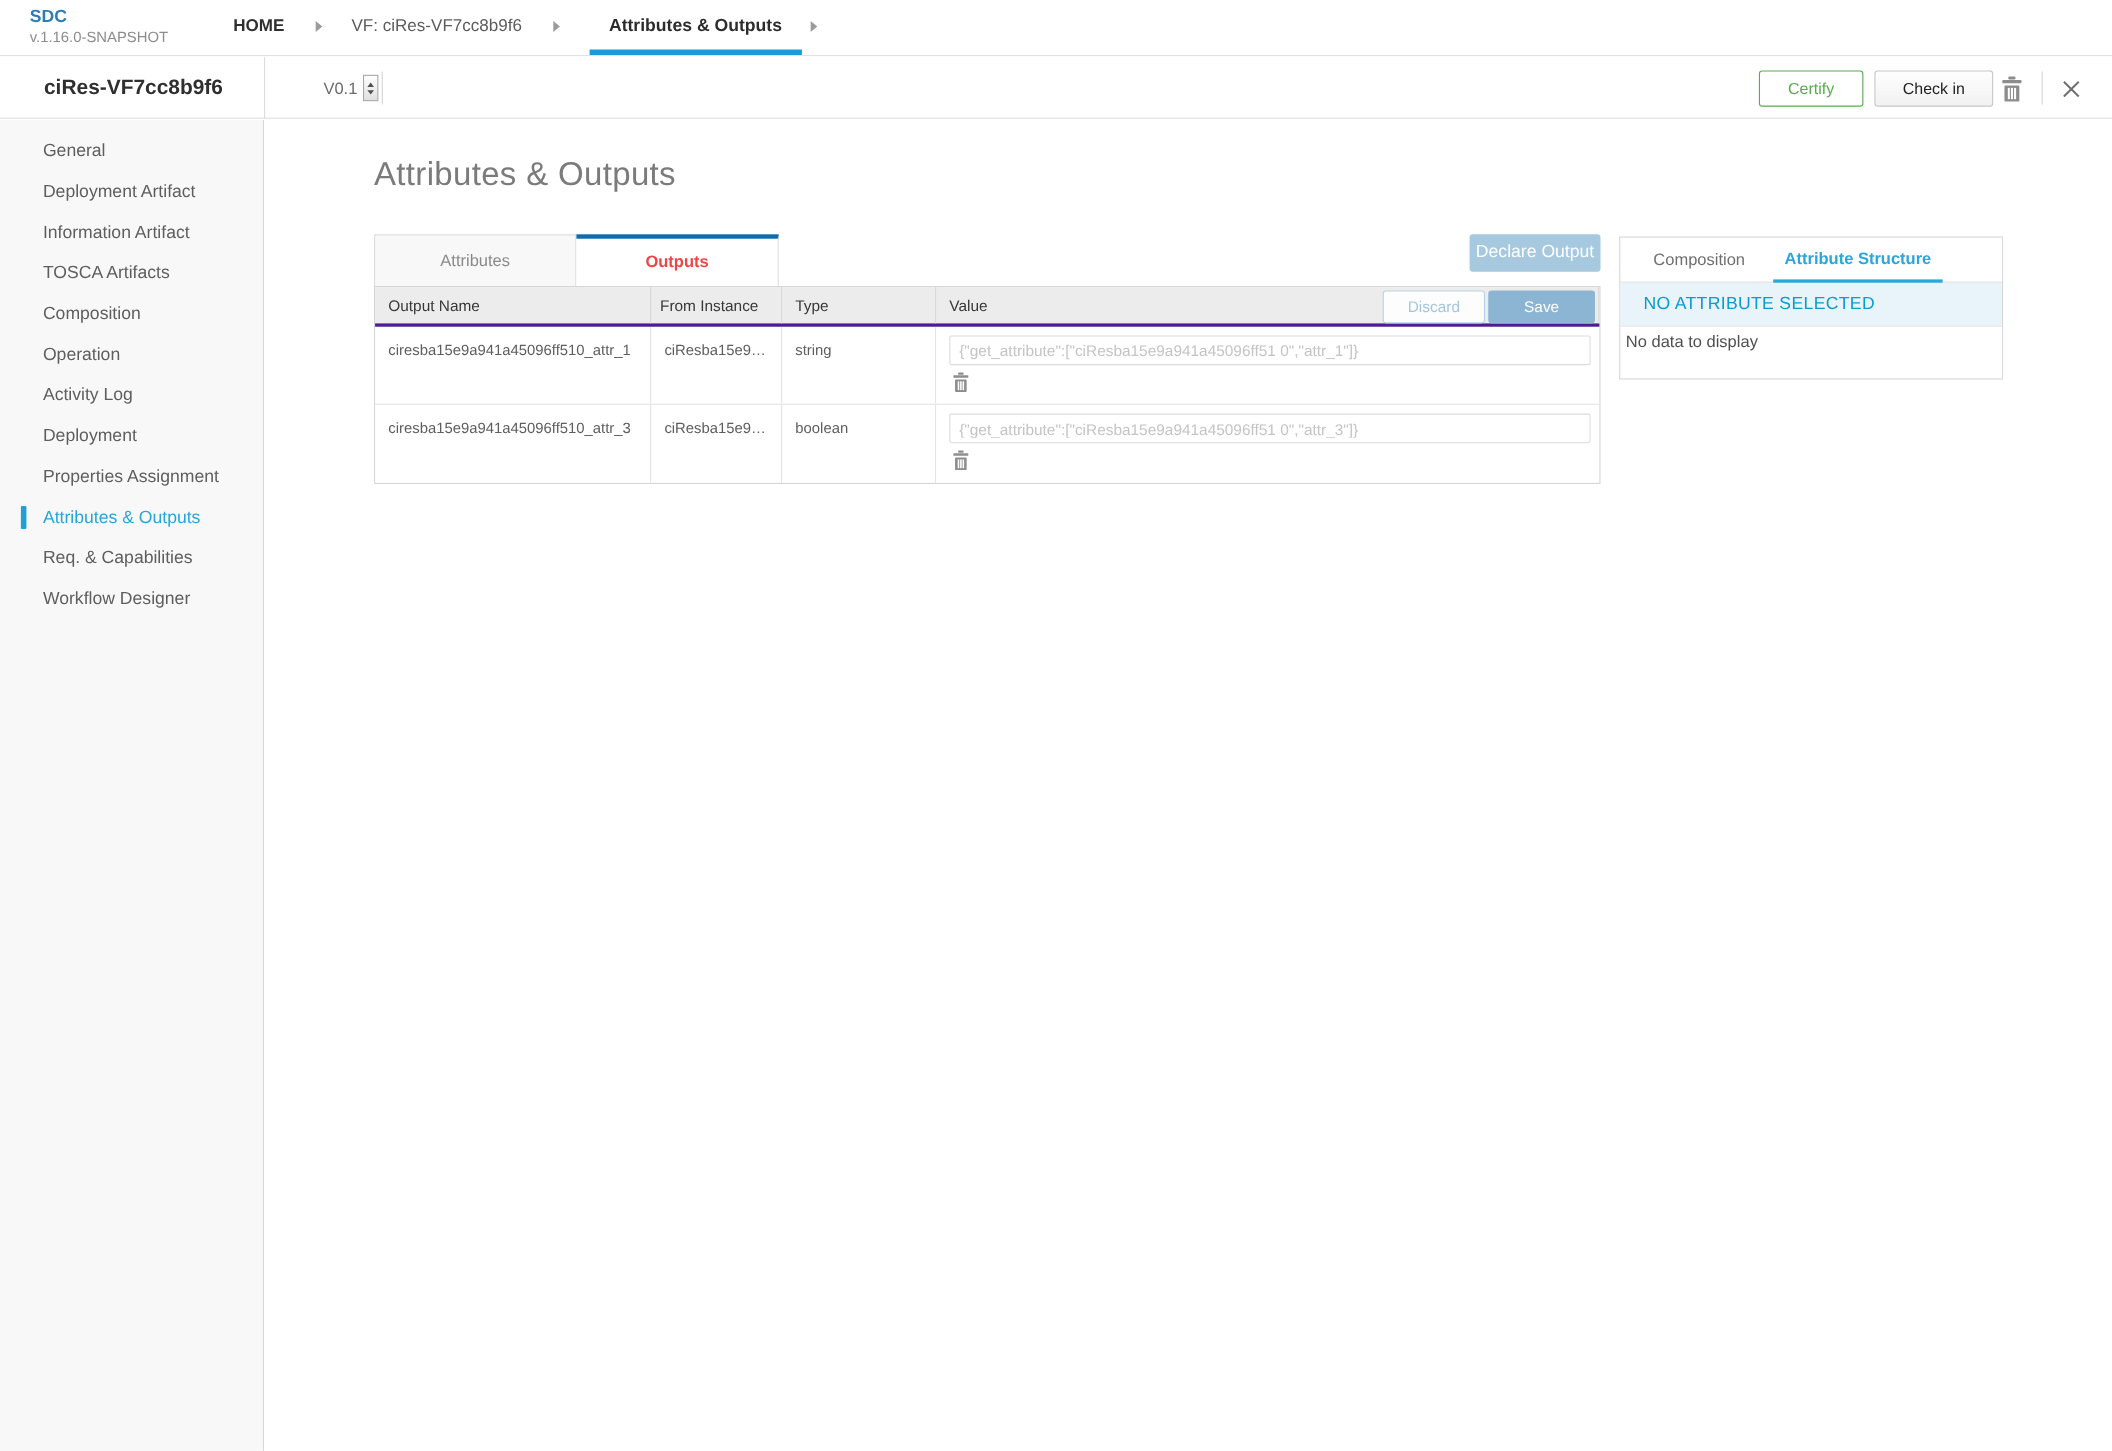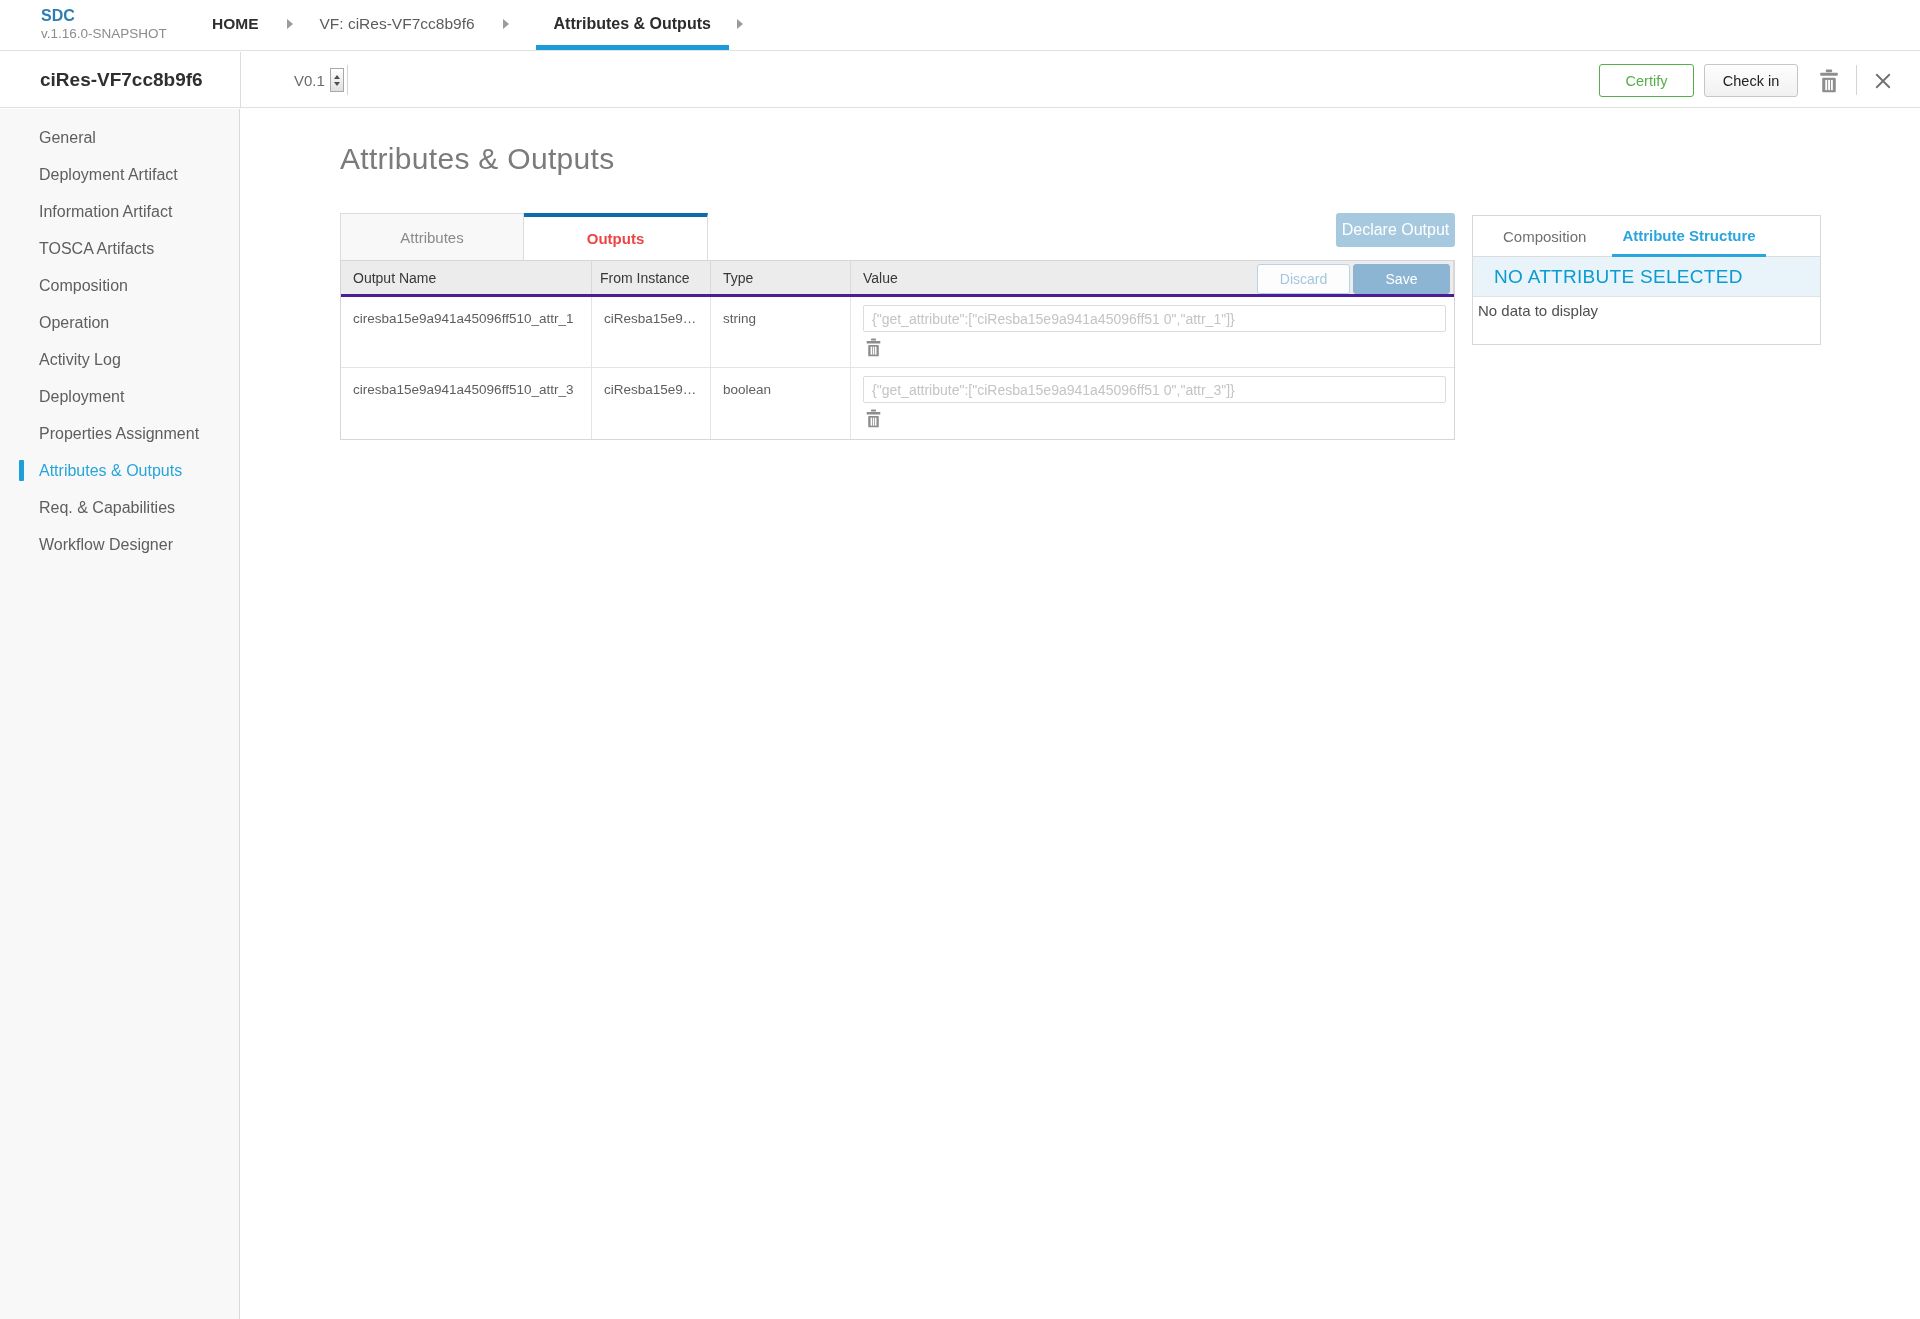--- a/index.html
+++ b/index.html
@@ -2,21 +2,21 @@
 <html><head>
 <meta charset="utf-8">
 <style>
   * { margin:0; padding:0; box-sizing:border-box; }
   html,body { width:1920px; height:1319px; overflow:hidden; background:#fff;
     font-family:"Liberation Sans","DejaVu Sans",sans-serif; }
 
   
   .topbar { position:absolute; left:0; top:0; width:1920px; height:51px; background:#fff;
     border-bottom:1px solid #e1e1e1; }
-  .logo { position:absolute; left:41px; top:6px; line-height:1.25; }
+  .logo { position:absolute; left:27px; top:6px; line-height:1.25; }
   .logo .brand { color:#2e7cb4; font-size:16px; font-weight:bold; }
   .logo .ver { color:#8c8c8c; font-size:13.5px; }
   .crumbs { position:absolute; left:212px; top:0; height:48px; display:flex; align-items:center; }
   .crumb { font-size:15.5px; color:#5c5c5c; cursor:pointer; }
   .crumb.home { color:#2f2f2f; font-weight:bold; }
   .crumb-arrow { width:0; height:0; border-left:6px solid #9b9b9b;
     border-top:5px solid transparent; border-bottom:5px solid transparent; margin:0 0 0 28px; }
   .crumb-active { height:51px; display:flex; align-items:center; padding:5px 18px 0 18px;
     border-bottom:5px solid #1b9cd8; margin-left:27px; font-size:16px; font-weight:bold; color:#2c2c2c; cursor:pointer; }
   .crumb-vf { margin-left:27px; }
@@ -36,21 +36,21 @@
   .spin-up { width:0; height:0; border-bottom:4px solid #4f4f4f;
     border-left:3.5px solid transparent; border-right:3.5px solid transparent; }
   .spin-down { width:0; height:0; border-top:4px solid #4f4f4f;
     border-left:3.5px solid transparent; border-right:3.5px solid transparent; }
   .hdr-div { position:absolute; top:13px; width:1px; height:30px; background:#d5d5d5; }
   .state-box { position:absolute; left:357px; top:0; height:56px; display:flex; align-items:center; }
   .state-label { font-size:13px; font-weight:bold; color:#3f3f3f; margin-left:10px; letter-spacing:.2px; }
   .btn { border-radius:3px; font-size:14.5px; cursor:pointer; background:#fff; }
   .btn-certify { position:absolute; left:1599px; top:12px; width:95px; height:33px;
     border:1px solid #56ae4b; color:#56ae4b; }
-  .btn-checkin { position:absolute; left:1704px; top:12px; width:94px; height:33px;
+  .btn-checkin { position:absolute; left:1704px; top:12px; width:108px; height:33px;
     border:1px solid #c6c6c6; color:#222; background:linear-gradient(#fefefe,#f1f1f1); }
   .hdr-trash { position:absolute; left:1817px; top:17px; width:24px; height:24px; cursor:pointer;
     background:none; border:none; }
   .hdr-close { position:absolute; left:1872px; top:19px; width:22px; height:22px; cursor:pointer;
     background:none; border:none; }
 
   
   .sidebar { position:absolute; left:0; top:109px; width:240px; height:1210px;
     background:#f8f8f8; border-right:1px solid #d9d9d9; }
   .side-menu { list-style:none; padding-top:10px; }
@@ -99,21 +99,21 @@
     padding:0 8px; font-size:14px; color:#c4c4c4; font-family:"Liberation Sans","DejaVu Sans",sans-serif; }
   .row-trash { margin:6px 0 0 12px; width:20px; height:20px; background:none; border:none; cursor:pointer; }
 
   
   .panel { position:absolute; left:1231px; top:106px; width:349px; border:1px solid #d8d8d8; background:#fff; }
   .panel-tabs { height:41px; display:flex; align-items:stretch; padding-left:20px;
     border-bottom:1px solid #dcdcdc; }
   .ptab { display:flex; align-items:center; padding:0 10px; font-size:15px; color:#6f6f6f; cursor:pointer; }
   .ptab.active { color:#2aa6dc; font-weight:bold; border-bottom:3px solid #2aa6dc; margin-bottom:-1px; }
   .ptab-gap { width:16px; }
-  .panel-banner { height:39px; background:#e8f4fa; color:#0a9bd2; font-size:19px;
+  .panel-banner { height:39px; background:#e8f4fa; color:#0a9bd2; font-size:16px;
     display:flex; align-items:center; padding-left:21px; letter-spacing:.3px; }
   .panel-empty { height:48px; border-top:1px solid #e2e2e2; color:#4f4f4f; font-size:15px;
     padding:5px 0 0 5px; }
 </style>
 </head>
 <body>
 
 <div class="topbar">
   <div class="logo">
     <div class="brand">SDC</div>

